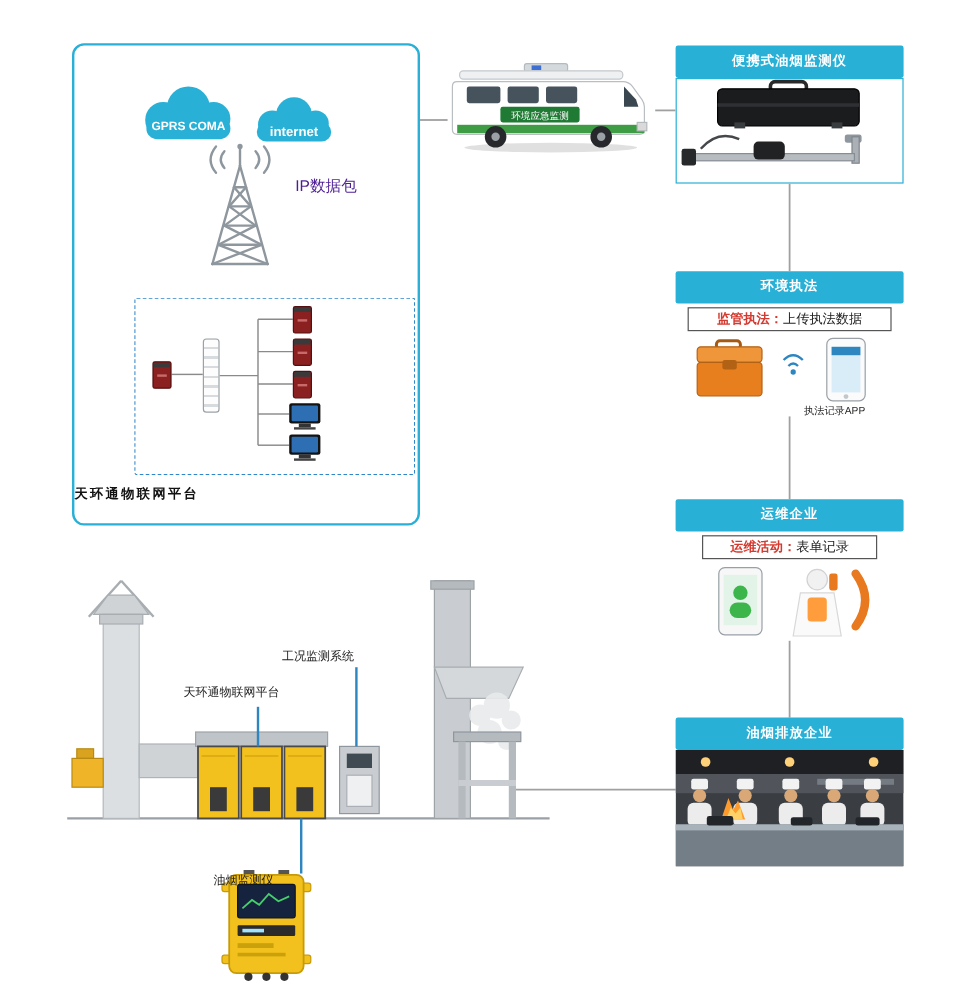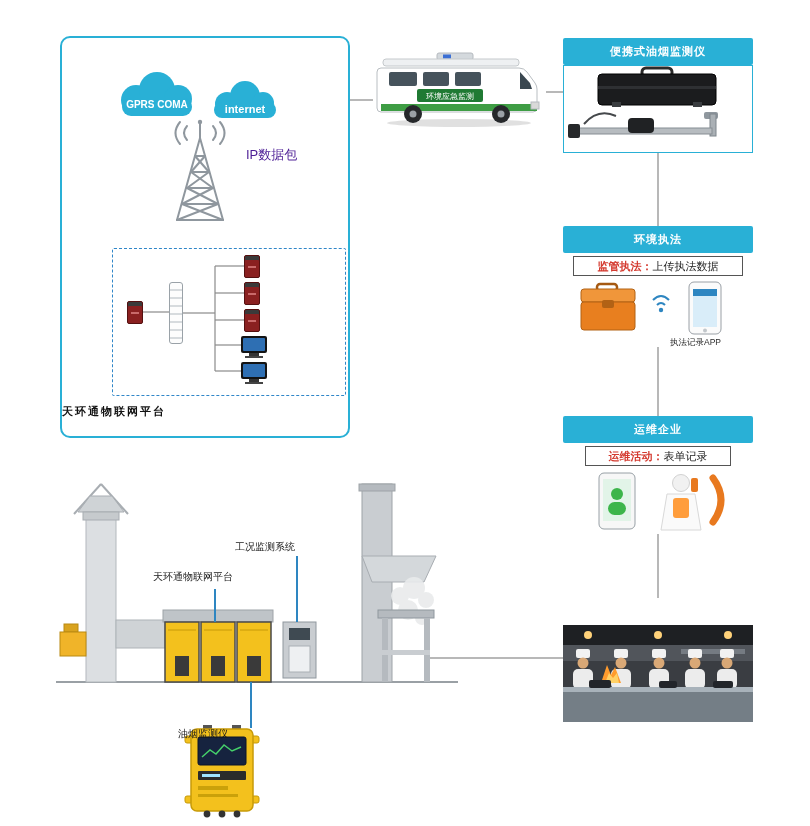--- a/index.html
+++ b/index.html
@@ -206,20 +206,21 @@
     </g>
     <g>
       <circle cx="108" cy="13" r="8.5" fill="#f1f1f1" stroke="#d2d2d2"></circle>
       <polygon points="94,24 122,24 128,60 88,60" fill="#fafafa" stroke="#d8d8d8"></polygon>
       <rect x="100" y="28" width="16" height="20" rx="3" fill="#ff8c1a" opacity="0.85"></rect>
       <rect x="118" y="8" width="7" height="14" rx="2" fill="#e8791f"></rect>
     </g>
     <path d="M140 8 Q156 30 140 52" fill="none" stroke="#e8791f" stroke-width="7" stroke-linecap="round"></path>
   </svg>
 
+  <div class="abs panel-header" style="top:598px">油烟排放企业</div>
   <svg class="abs" style="left:563px;top:625px" width="190" height="97" viewBox="0 0 190 97">
     <rect width="190" height="97" fill="#3a3d42"></rect>
     <rect width="190" height="20" fill="#1e2023"></rect>
     <circle cx="25" cy="10" r="4" fill="#ffd27a"></circle>
       <circle cx="95" cy="10" r="4" fill="#ffd27a"></circle>
       <circle cx="165" cy="10" r="4" fill="#ffd27a"></circle>
     <rect y="20" width="190" height="16" fill="#51555b"></rect>
     <rect x="118" y="24" width="64" height="5" fill="#757b82"></rect>
     <g>
       <rect x="13" y="24" width="14" height="9" rx="2" fill="#f2f2f2"></rect>

